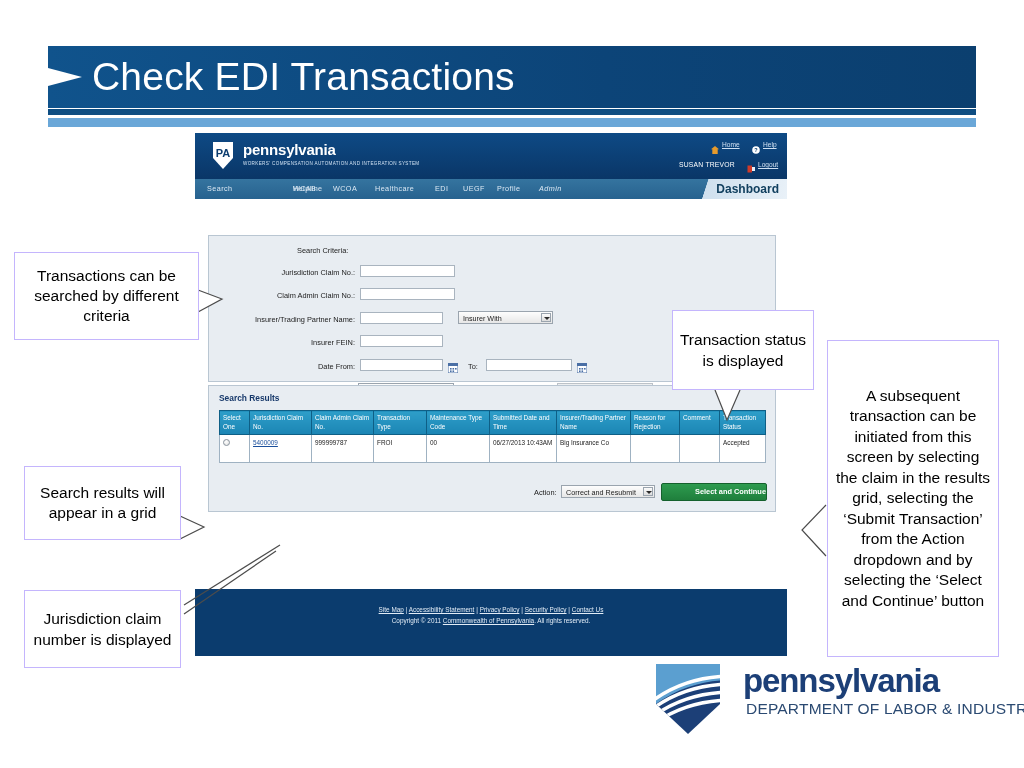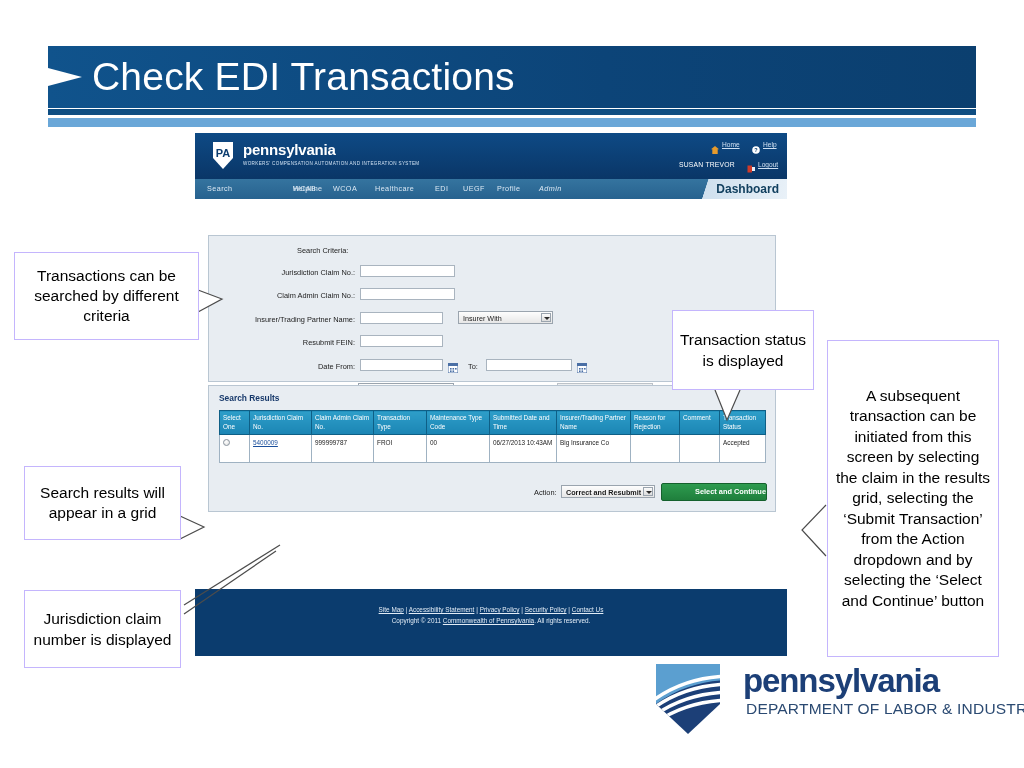--- a/index.html
+++ b/index.html
@@ -284,21 +284,21 @@
       <div class="crit-label" style="left:0px;top:54px;width:146px;">Claim Admin Claim No.:</div>
       <div class="txtbox" style="left:151px;top:52px;width:95px;"></div>
 
       <div class="crit-label" style="left:0px;top:78px;width:146px;">Insurer/Trading Partner Name:</div>
       <div class="txtbox" style="left:151px;top:76px;width:83px;"></div>
       <div class="selbox" style="left:249px;top:75px;width:95px;">
         <div class="sv">Insurer With</div>
         <div class="selarrow"></div>
       </div>
 
-      <div class="crit-label" style="left:0px;top:101px;width:146px;">Resubmit FEIN:</div>
+      <div class="crit-label" style="left:0px;top:101px;width:146px;">Insurer FEIN:</div>
       <div class="txtbox" style="left:151px;top:99px;width:83px;"></div>
 
       <div class="crit-label" style="left:0px;top:125px;width:146px;">Date From:</div>
       <div class="txtbox" style="left:151px;top:123px;width:83px;"></div>
       <div class="cal-ico" style="left:239px;top:123px;">
         <svg width="10" height="10" viewBox="0 0 10 10">
           <rect x="0" y="0" width="10" height="10" fill="#ffffff" stroke="#4a6fa5" stroke-width="1"></rect>
           <rect x="0" y="0" width="10" height="3" fill="#4a6fa5"></rect>
           <rect x="2" y="5" width="1.6" height="1.6" fill="#4a6fa5"></rect>
           <rect x="4.5" y="5" width="1.6" height="1.6" fill="#4a6fa5"></rect>
@@ -383,21 +383,21 @@
             <td>Big Insurance Co</td>
             <td></td>
             <td></td>
             <td>Accepted</td>
           </tr>
         </tbody>
       </table>
 
       <div class="action-row">
         <div class="act-label" style="left:325px;top:5px;">Action:</div>
-        <div class="selbox" style="left:352px;top:3px;width:94px;font-weight:bold;">
+        <div class="selbox" style="left:352px;top:3px;width:94px;">
           <div class="sv">Correct and Resubmit</div>
           <div class="selarrow"></div>
         </div>
         <div class="btn-green" style="left:452px;top:1px;width:106px;height:18px;line-height:16px;">Select and Continue</div>
       </div>
     </div>
   </div>
 
   <div class="app-footer">
     <div class="foot-links">

